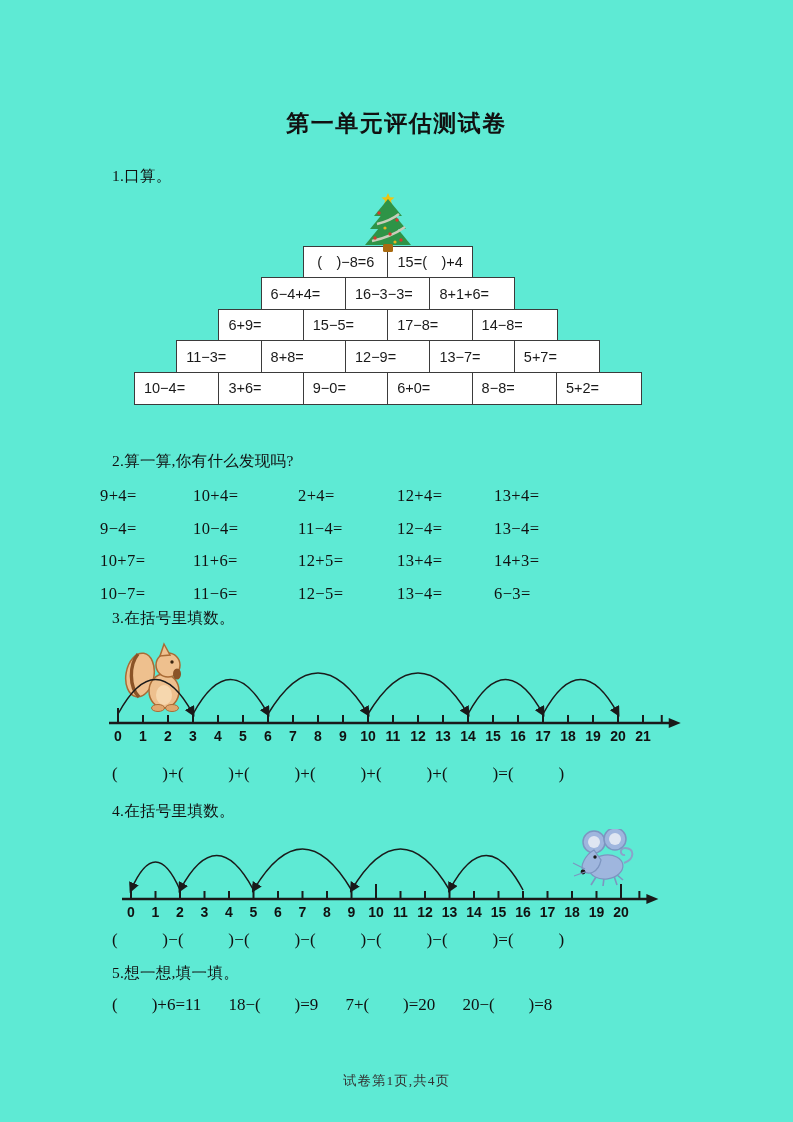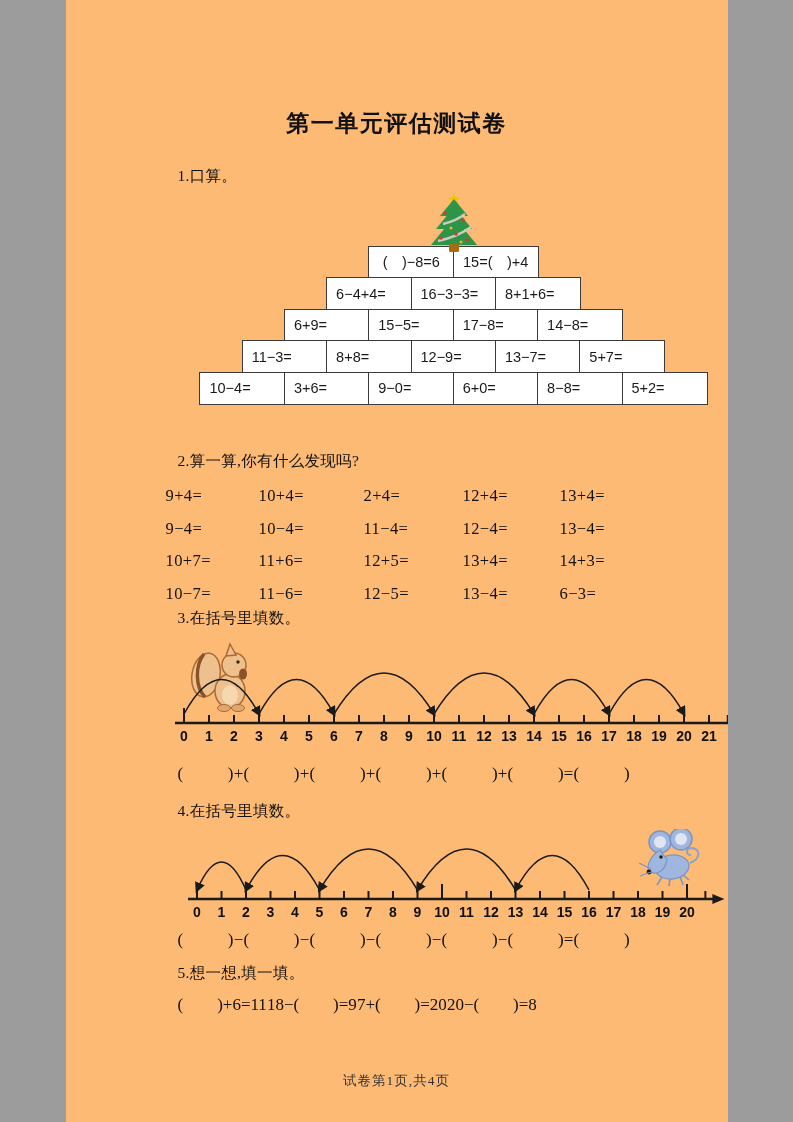--- a/index.html
+++ b/index.html
@@ -1,16 +1,16 @@
 <!DOCTYPE html>
 <html><head>
 <meta charset="utf-8">
 <style>
   html,body{margin:0;padding:0;background:#9c9c9c;}
-  .page{width:662px;height:1122px;background:#fdba74;position:relative;margin:0 auto;
+  .page{width:793px;height:1122px;background:#5eead4;position:relative;margin:0 auto;
         font-family:"Liberation Serif","DejaVu Serif",serif;color:#111;overflow:hidden;}
   .title{position:absolute;top:108px;left:0;width:100%;text-align:center;
          font-size:23px;font-weight:700;letter-spacing:1.5px;margin:0;}
   .qlabel{position:absolute;left:112px;font-size:15.5px;letter-spacing:.3px;}
   
   .pyramid{position:absolute;top:192px;left:0;width:776px;}
   .tree{position:absolute;left:50%;transform:translateX(-50%);top:0;width:62px;height:60px;z-index:2;}
   .pyr-rows{padding-top:54px;}
   .pyr-row{display:flex;justify-content:center;text-align:center;}
   .pyr-row + .pyr-row{margin-top:-1.6px;}
@@ -22,21 +22,21 @@
   
   .q2-grid{position:absolute;left:100px;top:480px;display:grid;
            grid-template-columns:93px 105px 99px 97px 80px;font-size:16.5px;}
   .q2-grid span{height:32.5px;line-height:32.5px;letter-spacing:.4px;}
   
   .nl{position:absolute;}
   .nl-num{font-family:"Liberation Sans","DejaVu Sans",sans-serif;font-size:14px;font-weight:600;fill:#111;}
   .animal{position:absolute;}
   .expr{position:absolute;left:112px;font-size:17px;white-space:pre;letter-spacing:.2px;}
   
-  .q5-row{position:absolute;left:112px;top:995px;display:flex;font-size:17px;white-space:pre;}
+  .q5-row{position:absolute;left:112px;top:995px;display:flex;gap:27px;font-size:17px;white-space:pre;}
   
   .footer{position:absolute;top:1072px;left:0;width:100%;text-align:center;font-size:13.5px;color:#333;letter-spacing:1px;}
 </style>
 </head>
 <body>
 
 <div class="page">
 
   <h1 class="title">第一单元评估测试卷</h1>
 

